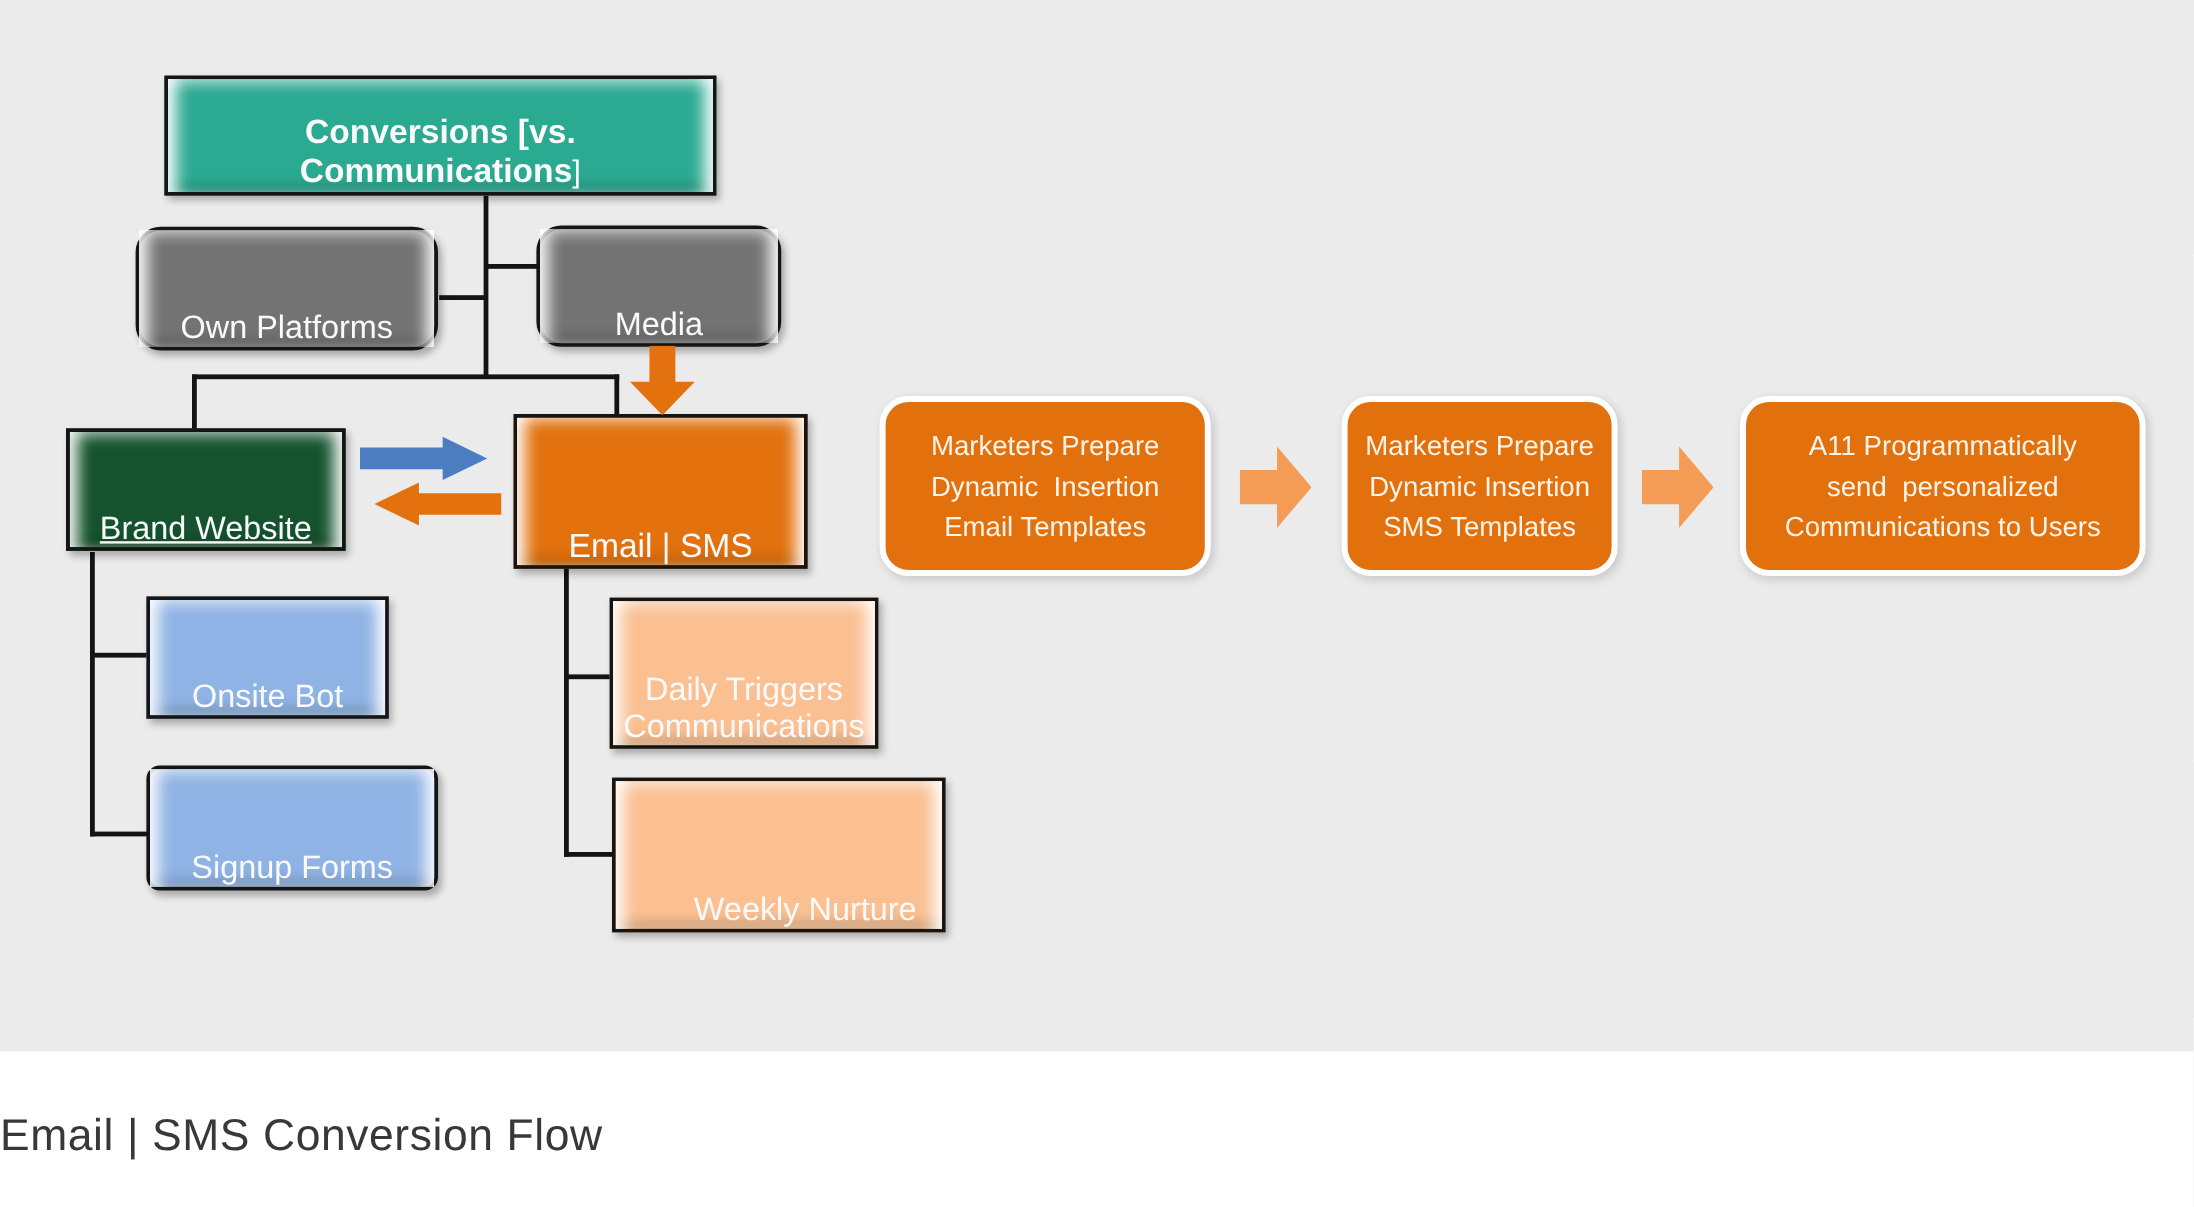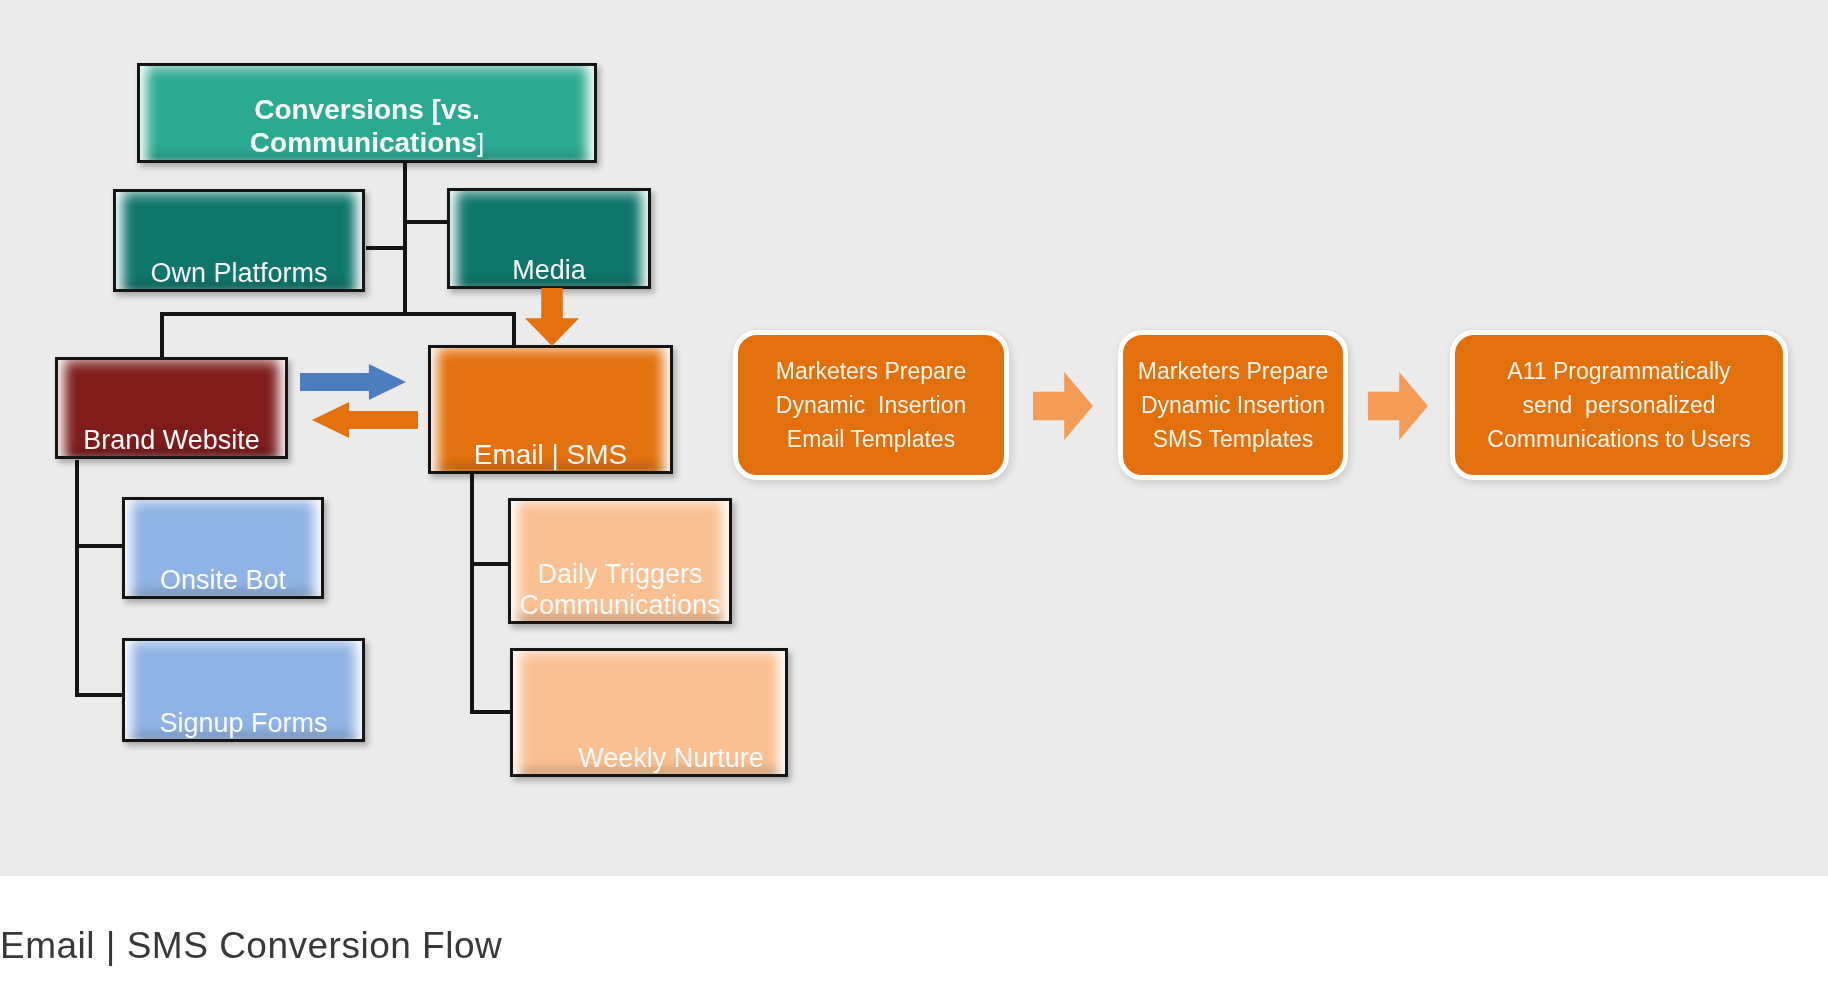--- a/index.html
+++ b/index.html
@@ -52,22 +52,22 @@
     pointer-events: none;
     box-shadow:
       inset 14px 0 12px -7px rgba(255,255,255,0.95),
       inset -14px 0 12px -7px rgba(255,255,255,0.95),
       inset 0 12px 10px -6px rgba(255,255,255,0.40),
       inset 0 -12px 10px -6px rgba(0,0,0,0.18);
   }
   .node .label { position: relative; padding: 0 12px; }
 
   .fill-root   { background: #2baa92; }
-  .fill-teal   { background: #0f766e; }
-  .fill-blue   { background: #7f1d1d; }
+  .fill-teal   { background: #737373; border-radius: 21px; }
+  .fill-blue   { background: #14532d; text-decoration: underline; }
   .fill-ltblue { background: #8fb3e4; }
   .fill-orange { background: #e2710e; }
   .fill-peach  { background: #fac092; }
 
   .root-title { font-weight: 700; font-size: 28px; line-height: 33px; }
   .root-title .bracket { font-weight: 400; font-size: 26px; }
 
   
   .step {
     position: absolute;
@@ -144,21 +144,21 @@
   </div>
 
   <div class="node fill-orange" style="left:428px; top:345px; width:245px; height:129px; font-size:28px;">
     <span class="label">Email | SMS</span>
   </div>
 
   <div class="node fill-ltblue" style="left:122px; top:497px; width:202px; height:102px;">
     <span class="label">Onsite Bot</span>
   </div>
 
-  <div class="node fill-ltblue" style="left:122px; top:638px; width:243px; height:104px;">
+  <div class="node fill-ltblue" style="left:122px; top:638px; width:243px; height:104px;border-radius:11px;">
     <span class="label">Signup Forms</span>
   </div>
 
   <div class="node fill-peach" style="left:508px; top:498px; width:224px; height:126px;">
     <span class="label" style="line-height:31px">Daily Triggers Communications</span>
   </div>
 
   <div class="node fill-peach" style="left:510px; top:648px; width:278px; height:129px;padding-left:44px;">
     <span class="label">Weekly Nurture</span>
   </div>

